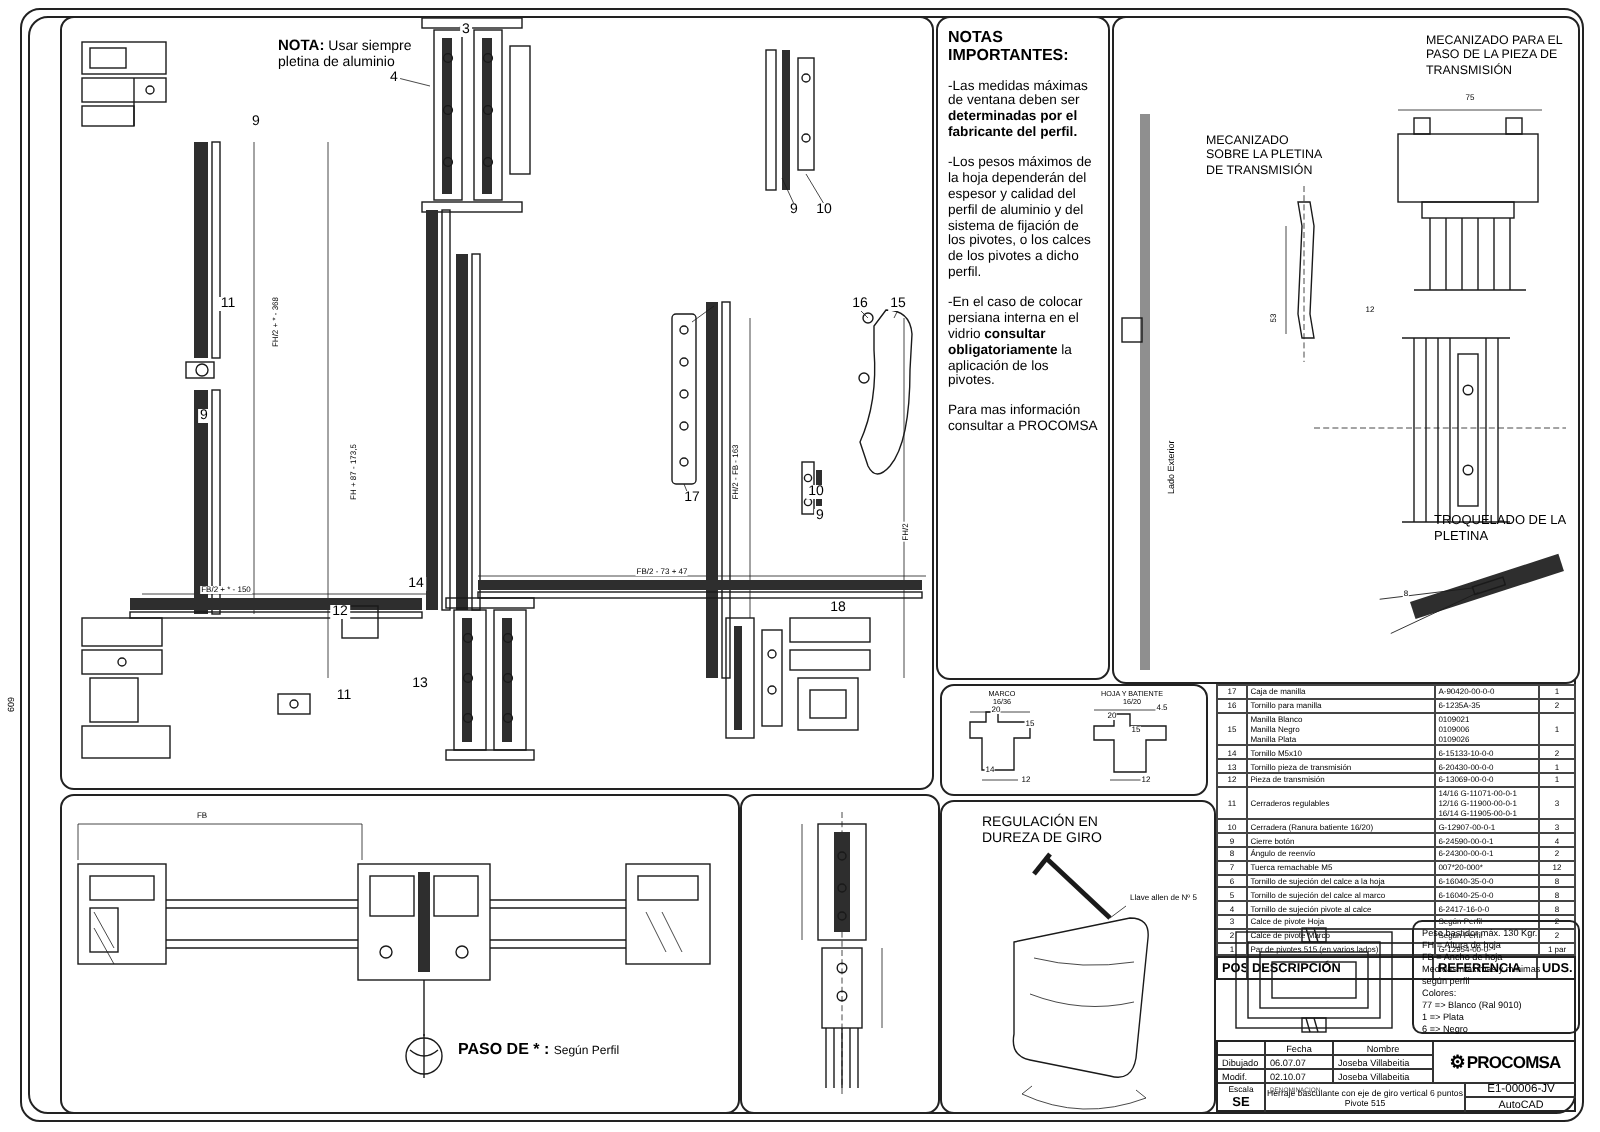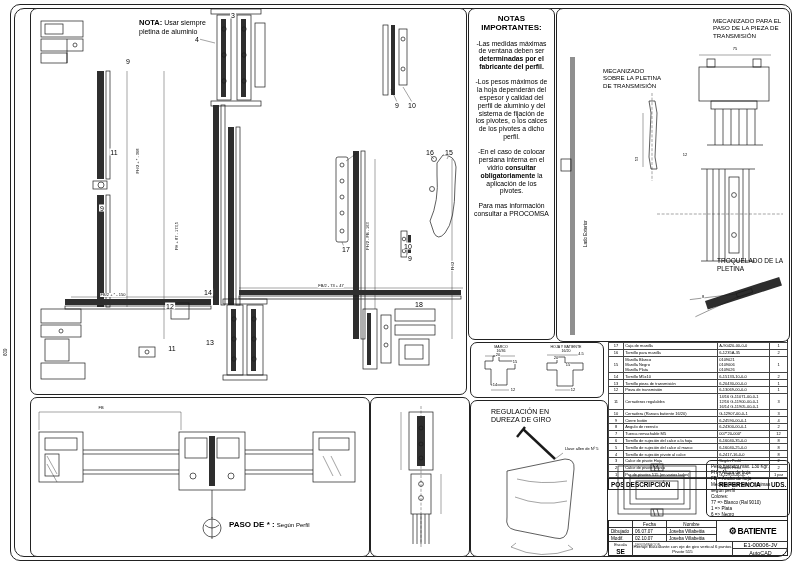--- a/index.html
+++ b/index.html
@@ -19,21 +19,21 @@
   .draw .fd{fill:#2e2e2e;stroke:none;}
   .draw .fg{fill:#8f8f8f;stroke:none;}
   .draw .th{stroke-width:.4;}
   .draw .dash{stroke-width:.4;stroke-dasharray:3 1.6;}
   .draw .thick{stroke-width:2.4;}
   .pre{white-space:pre-line;}
   
   .note{position:absolute;left:108px;top:10px;width:88px;font-size:7px;line-height:1.15;}
   .note b{font-size:7.5px;}
   
-  .notes-pad{position:absolute;inset:0;padding:6px 5px;font-size:6.8px;line-height:1.16;text-align:center;}
+  .notes-pad{position:absolute;inset:0;padding:6px 5px;font-size:6.8px;line-height:1.16;}
   .notes-pad h3{margin:0 0 7px 0;font-size:8px;line-height:1.1;}
   .notes-pad p{margin:0 0 7px 0;}
   
   .lbl{position:absolute;font-size:6.2px;line-height:1.18;}
   .lbl-sm{position:absolute;font-size:4px;line-height:1.15;}
   .sec-lbl{position:absolute;font-size:3.6px;line-height:1.2;text-align:center;white-space:pre-line;}
   
   .tablebox{position:absolute;left:608px;top:342px;width:180px;}
   table.parts{border-collapse:collapse;width:100%;table-layout:fixed;}
   table.parts td{border:0.5px solid #444;font-size:4px;line-height:1.25;padding:0.4px 1.2px;white-space:pre-line;overflow:hidden;}
@@ -588,21 +588,21 @@
     <div class="cell" style="left:0;top:7px;width:24px;height:7px;">Dibujado</div>
     <div class="cell" style="left:24px;top:7px;width:34px;height:7px;">06.07.07</div>
     <div class="cell" style="left:58px;top:7px;width:50px;height:7px;">Joseba Villabeitia</div>
     <div class="cell" style="left:0;top:14px;width:24px;height:7px;">Modif.</div>
     <div class="cell" style="left:24px;top:14px;width:34px;height:7px;">02.10.07</div>
     <div class="cell" style="left:58px;top:14px;width:50px;height:7px;">Joseba Villabeitia</div>
 
     <div class="cell center" style="left:108px;top:0;width:71px;height:21px;border-right:none;">
       <span class="brand">
         <span class="gear">⚙</span>
-        <span>BATIENTE</span>
+        <span>PROCOMSA</span>
       </span>
     </div>
 
     <div class="cell titlecell" style="left:0;top:21px;width:24px;height:14px;border-bottom:none;">
       <span style="font-size:4.2px;">Escala</span>
       <span style="font-size:6.5px;font-weight:bold;">SE</span>
     </div>
     <div class="cell titlecell" style="left:24px;top:21px;width:100px;height:14px;border-bottom:none;position:absolute;">
       <span class="denom">DENOMINACION</span>
       <span style="font-size:4.3px;">Herraje basculante con eje de giro vertical 6 puntos</span>

